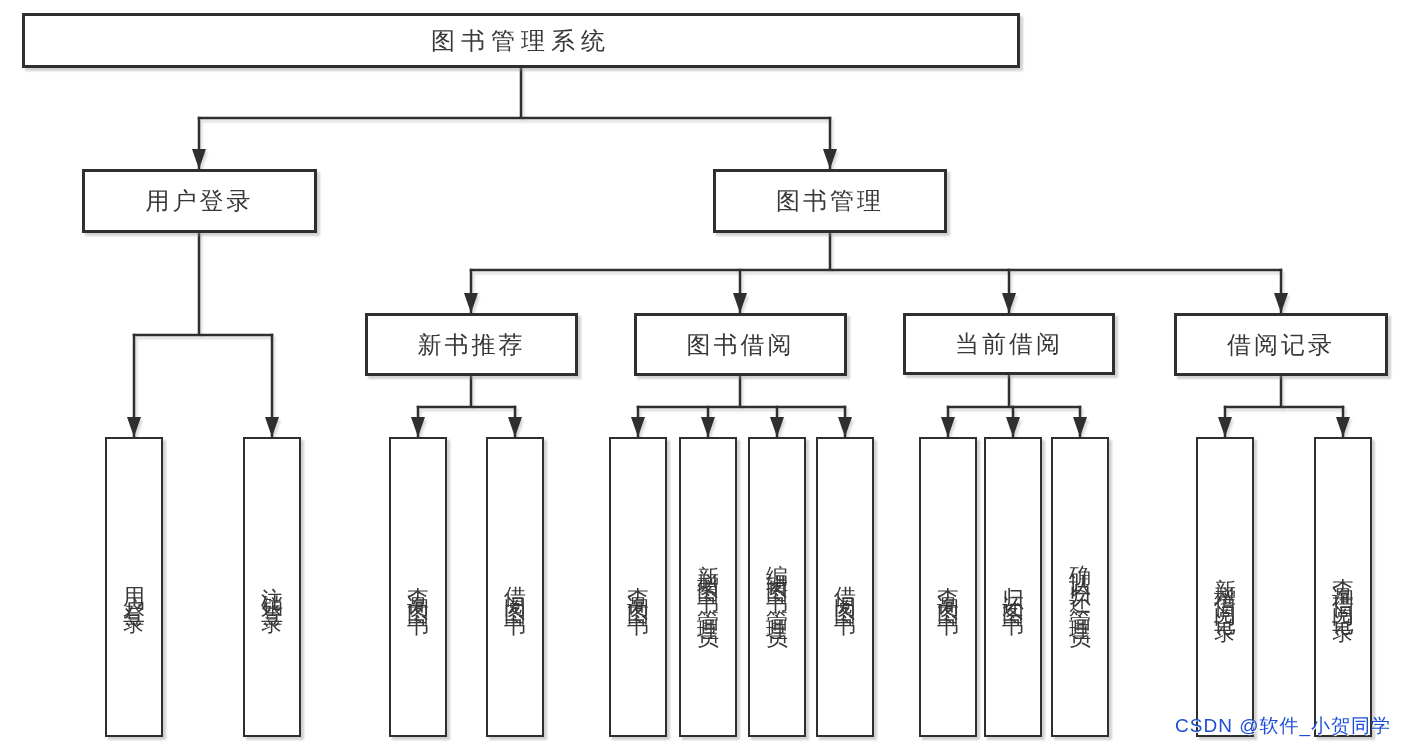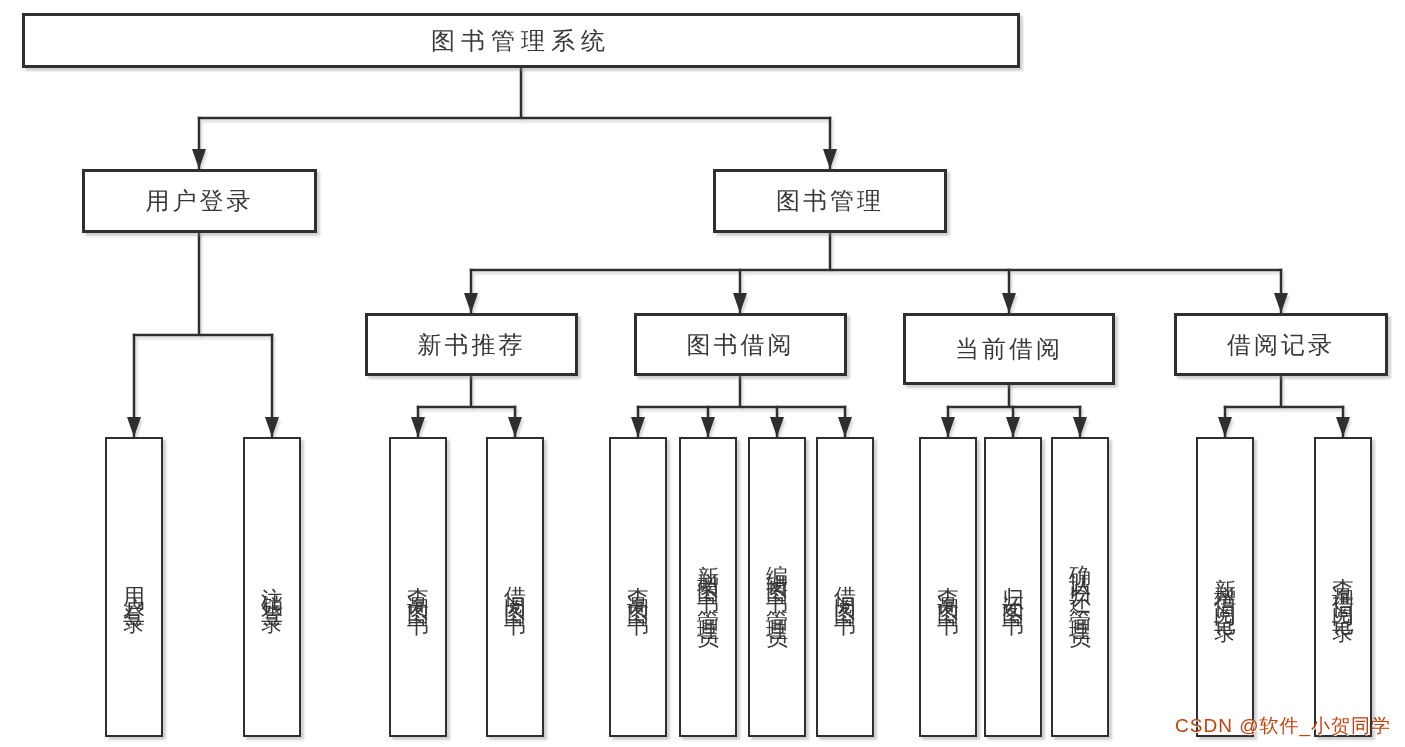--- a/index.html
+++ b/index.html
@@ -59,21 +59,21 @@
     letter-spacing: 9px;
     line-height: 1;
     white-space: normal;
   }
   .watermark {
     position: absolute;
     right: 14px;
     bottom: 8px;
     z-index: 3;
     font-size: 19px;
-    color: #c2410c;
+    color: #1d4ed8;
     text-shadow: 1px 1px 0 rgba(255,255,255,0.9);
     letter-spacing: 1px;
     white-space: nowrap;
   }
 </style>
 </head>
 <body>
 
 <div id="canvas">
 
@@ -125,21 +125,21 @@
   <div class="box" style="left:713px; top:169px; width:234px; height:64px;">
     <span class="lbl">图书管理</span>
   </div>
 
   <div class="box" style="left:634px; top:313px; width:213px; height:63px;">
     <span class="lbl">图书借阅</span>
   </div>
   <div class="box" style="left:365px; top:313px; width:213px; height:63px;">
     <span class="lbl">新书推荐</span>
   </div>
-  <div class="box" style="left:903px; top:313px; width:212px; height:72px;">
+  <div class="box" style="left:903px; top:313px; width:212px; height:62px;">
     <span class="lbl">当前借阅</span>
   </div>
   <div class="box" style="left:1174px; top:313px; width:214px; height:63px;">
     <span class="lbl">借阅记录</span>
   </div>
 
   <div class="box leaf" style="left:105px; top:437px; width:58px; height:300px;">
     <span class="lbl">用户登录</span>
   </div>
   <div class="box leaf" style="left:243px; top:437px; width:58px; height:300px;">

